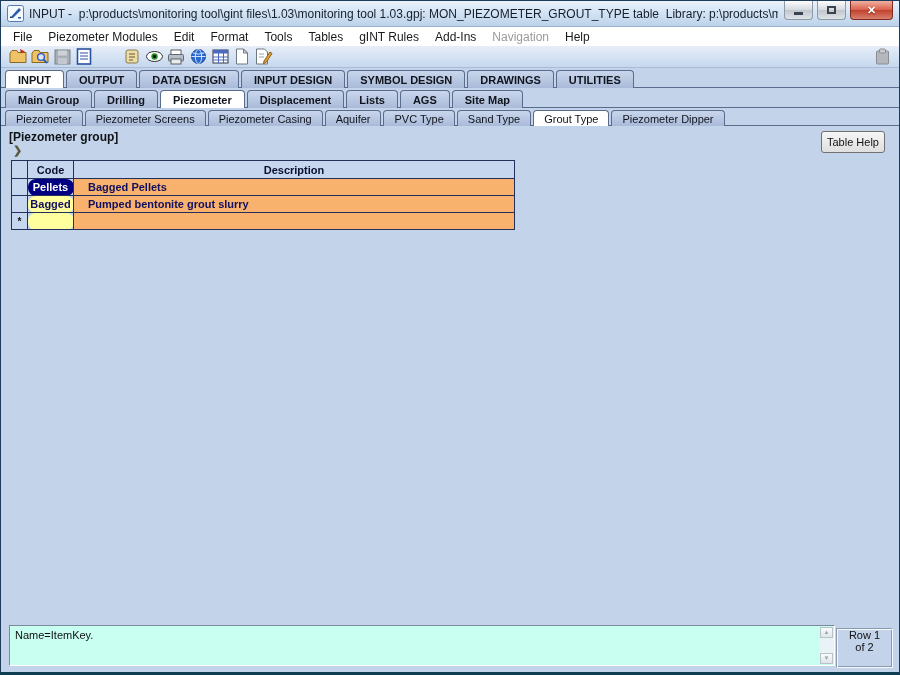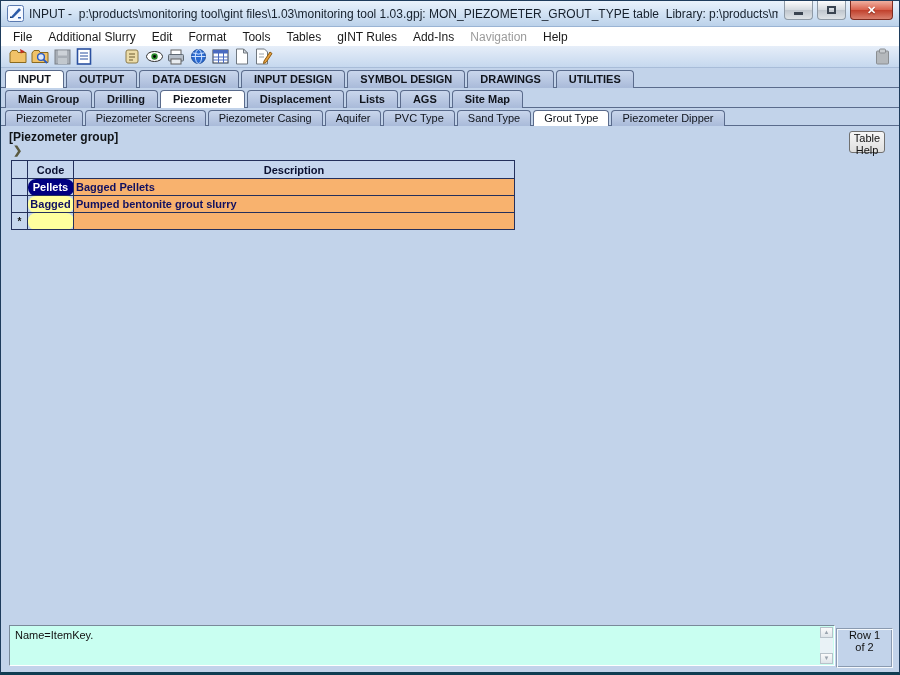--- a/index.html
+++ b/index.html
@@ -54,60 +54,60 @@
   .toolbar {
     height:22px; display:flex; align-items:center;
     background:linear-gradient(#e6eef9, #c6d8ee);
     border-bottom:1px solid #a8bcd8; padding:0 6px;
   }
   .tb-icon { width:22px; height:20px; display:flex; align-items:center; justify-content:center; cursor:pointer; }
   .tb-gap { width:26px; }
   .tb-spacer { flex:1 1 auto; }
 
   
-  .tabrow { display:flex; align-items:center; padding:2px 4px 0 4px; border-bottom:1px solid #5a6b8c; }
+  .tabrow { display:flex; align-items:flex-start; padding:2px 4px 0 4px; border-bottom:1px solid #5a6b8c; }
   .tabrow1 { height:20px; }
   .tabrow2 { height:20px; }
   .tabrow3 { height:18px; }
   .tab {
     display:inline-flex; align-items:center; justify-content:center;
     background:linear-gradient(#c9d6ec, #a9bad9);
     border:1px solid #5a6b8c; border-bottom:none;
     border-radius:4px 4px 0 0;
     margin-right:2px; padding:0 12px; height:18px;
     font-size:11px; font-weight:bold; color:#10141c;
     white-space:nowrap; cursor:pointer;
   }
   .tabrow3 .tab { font-weight:normal; height:16px; padding:0 10px; }
   .tab.active { background:#ffffff; }
 
   
   .content { position:relative; height:547px; background:#c2d3ea; }
   .group-label { position:absolute; left:8px; top:4px; font-size:12px; font-weight:bold; color:#101418; }
   .chevron { position:absolute; left:12px; top:18px; font-size:11px; font-weight:bold; color:#5a5a40; cursor:pointer; }
   .table-help-btn {
-    position:absolute; right:14px; top:5px; width:36px; height:22px;
+    position:absolute; right:14px; top:5px; width:64px; height:22px;
     background:linear-gradient(#f6f6f6, #dfdfdf); border:1px solid #707070; border-radius:3px;
     font-size:11px; color:#111; font-family:"Liberation Sans", sans-serif; cursor:pointer;
   }
 
   table.grid { position:absolute; left:10px; top:34px; border-collapse:collapse; table-layout:fixed; }
   table.grid td, table.grid th { border:1px solid #24305c; overflow:hidden; white-space:nowrap;margin-top:28px; }
   table.grid th {
     background:#c6d6ee; font-size:11px; font-weight:bold; color:#0a1030; height:18px; text-align:center;
   }
   .col-sel { width:16px; }
   .col-code { width:46px; }
   .col-desc { width:441px; }
   td.sel { background:#c6d6ee; height:17px; text-align:center; font-size:10px; font-weight:bold; color:#101010; }
   td.code {
     background:#ffff9e; font-size:11px; font-weight:bold; color:#101060; text-align:center; cursor:text;border-radius:8px;
   }
   td.code.selected { background:#000080; color:#ffffff; }
-  td.desc { background:#f8b26e; font-size:11px; font-weight:bold; color:#101060; padding-left:2px; cursor:text; }
+  td.desc { background:#f8b26e; font-size:11px; font-weight:bold; color:#101060; padding-left:14px; cursor:text; }
 
   
   .status-box {
     position:absolute; left:8px; bottom:7px; width:826px; height:41px;
     background:#c9fff1; border:1px solid #7a8a9a;
     border-right-color:#ffffff; border-bottom-color:#ffffff;
   }
   .status-text { position:absolute; left:5px; top:3px; font-size:11px; color:#101010; }
   .status-scrollbar {
     position:absolute; right:1px; top:1px; bottom:1px; width:13px;
@@ -147,21 +147,21 @@
           <span class="glyph-max"></span>
         </div>
       <div class="win-btn close">
           <span class="glyph-x">✕</span>
         </div>
     </div>
   </div>
 
   <div class="menubar">
     <span class="menu-item">File</span>
-    <span class="menu-item">Additional Slurry</span>
+    <span class="menu-item">Piezometer Modules</span>
     <span class="menu-item">Edit</span>
     <span class="menu-item">Format</span>
     <span class="menu-item">Tools</span>
     <span class="menu-item">Tables</span>
     <span class="menu-item">gINT Rules</span>
     <span class="menu-item">Add-Ins</span>
     <span class="menu-item disabled">Navigation</span>
     <span class="menu-item">Help</span>
   </div>
 

